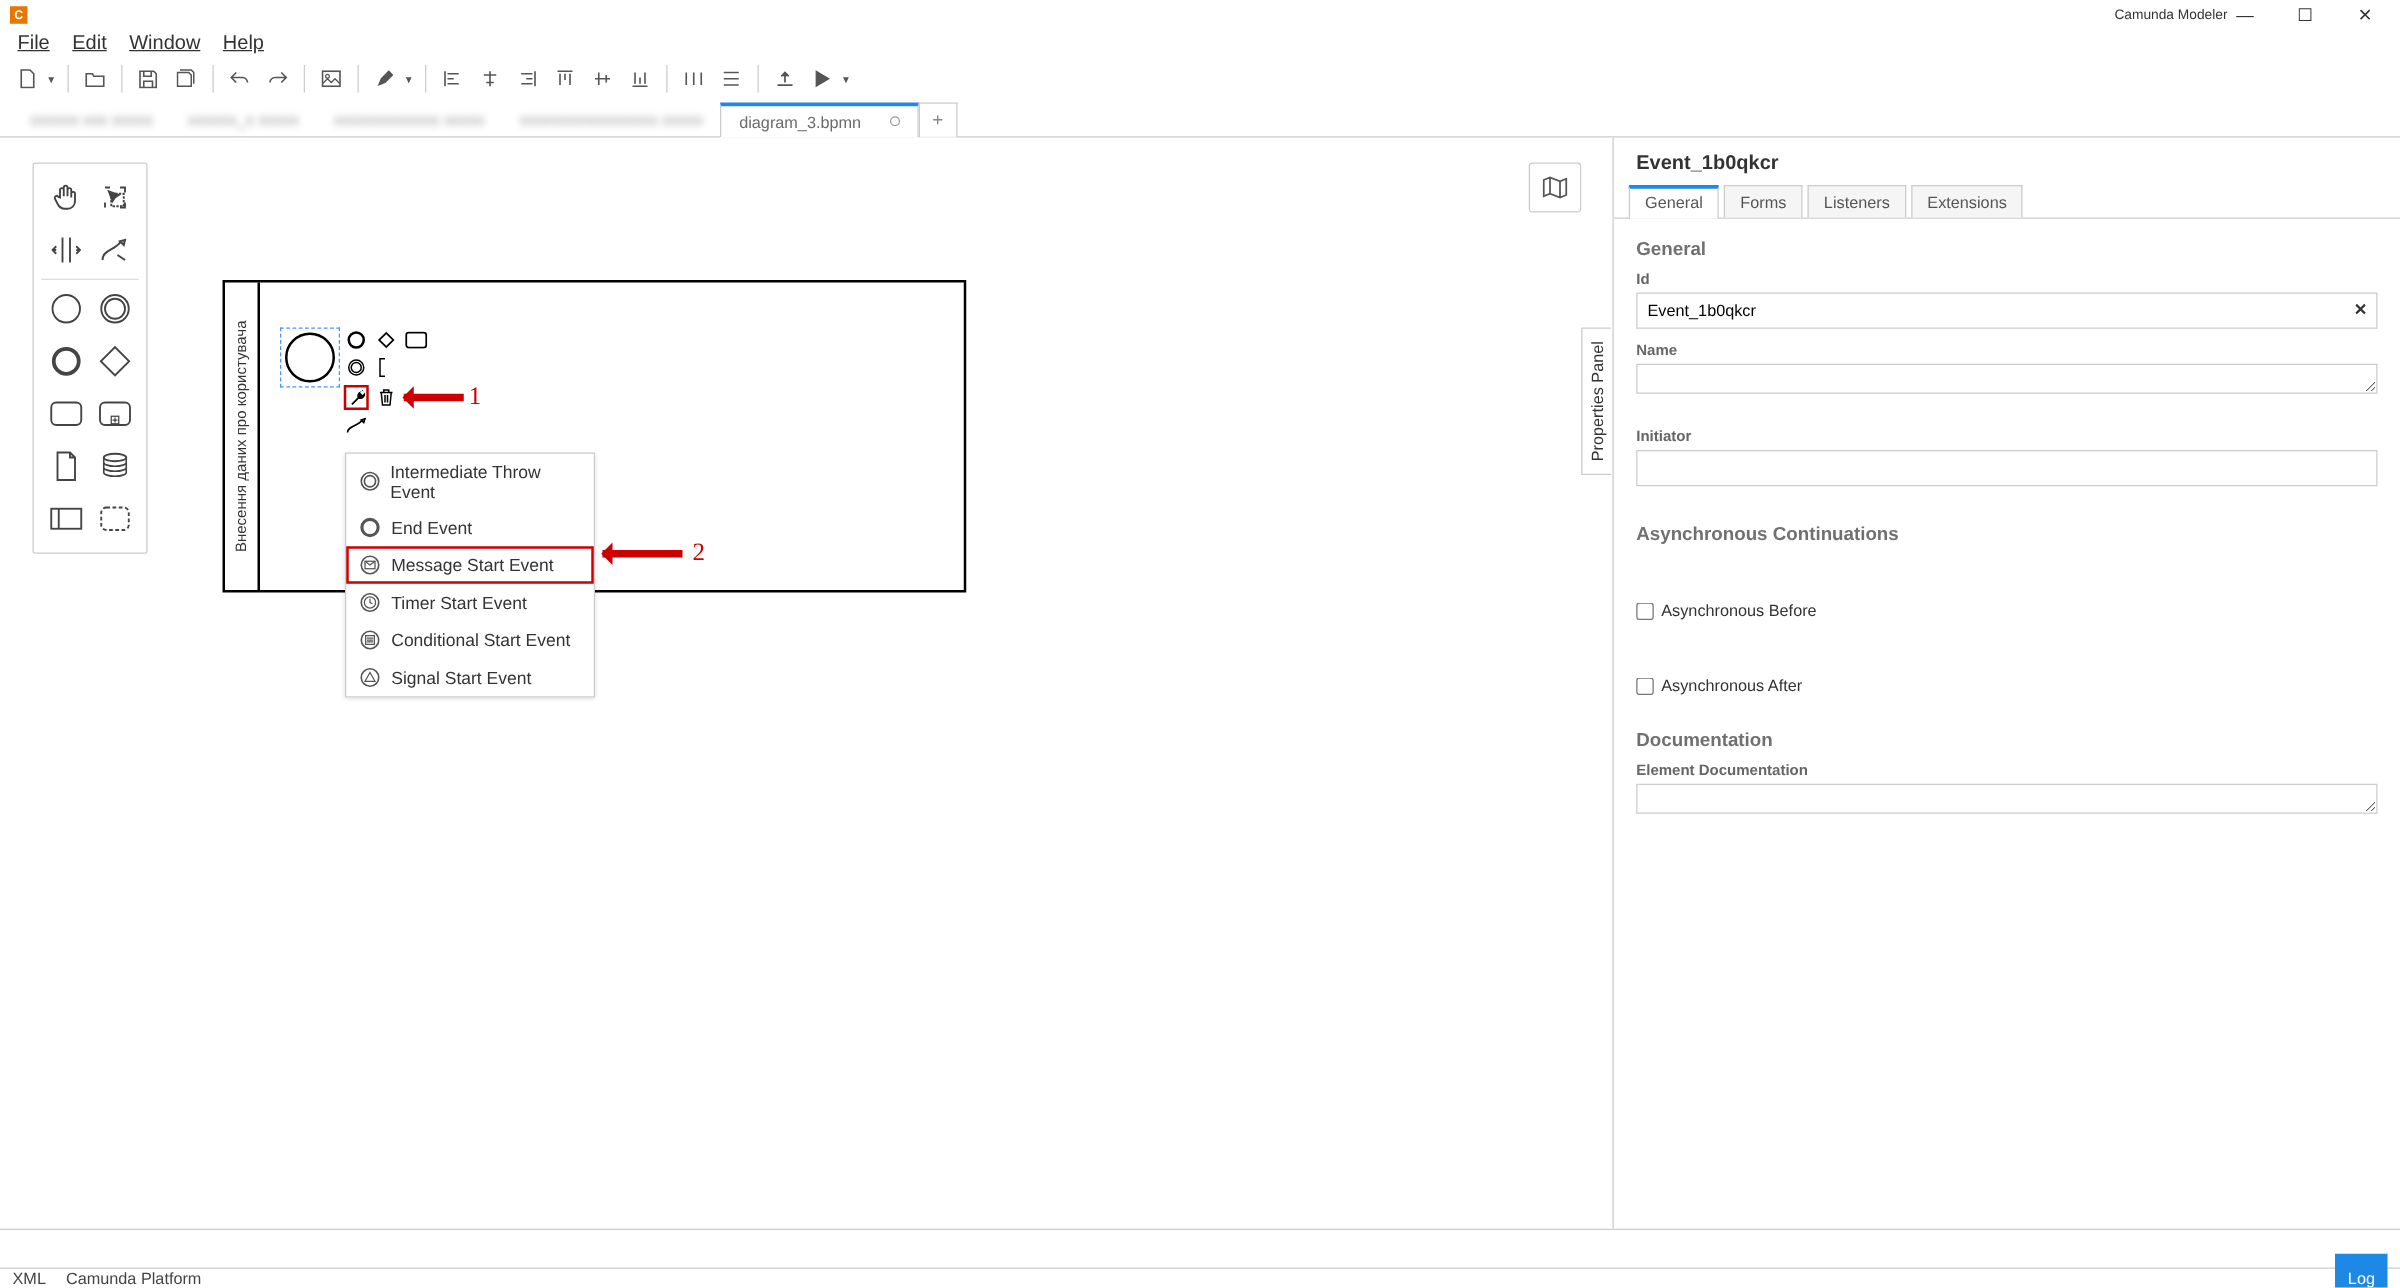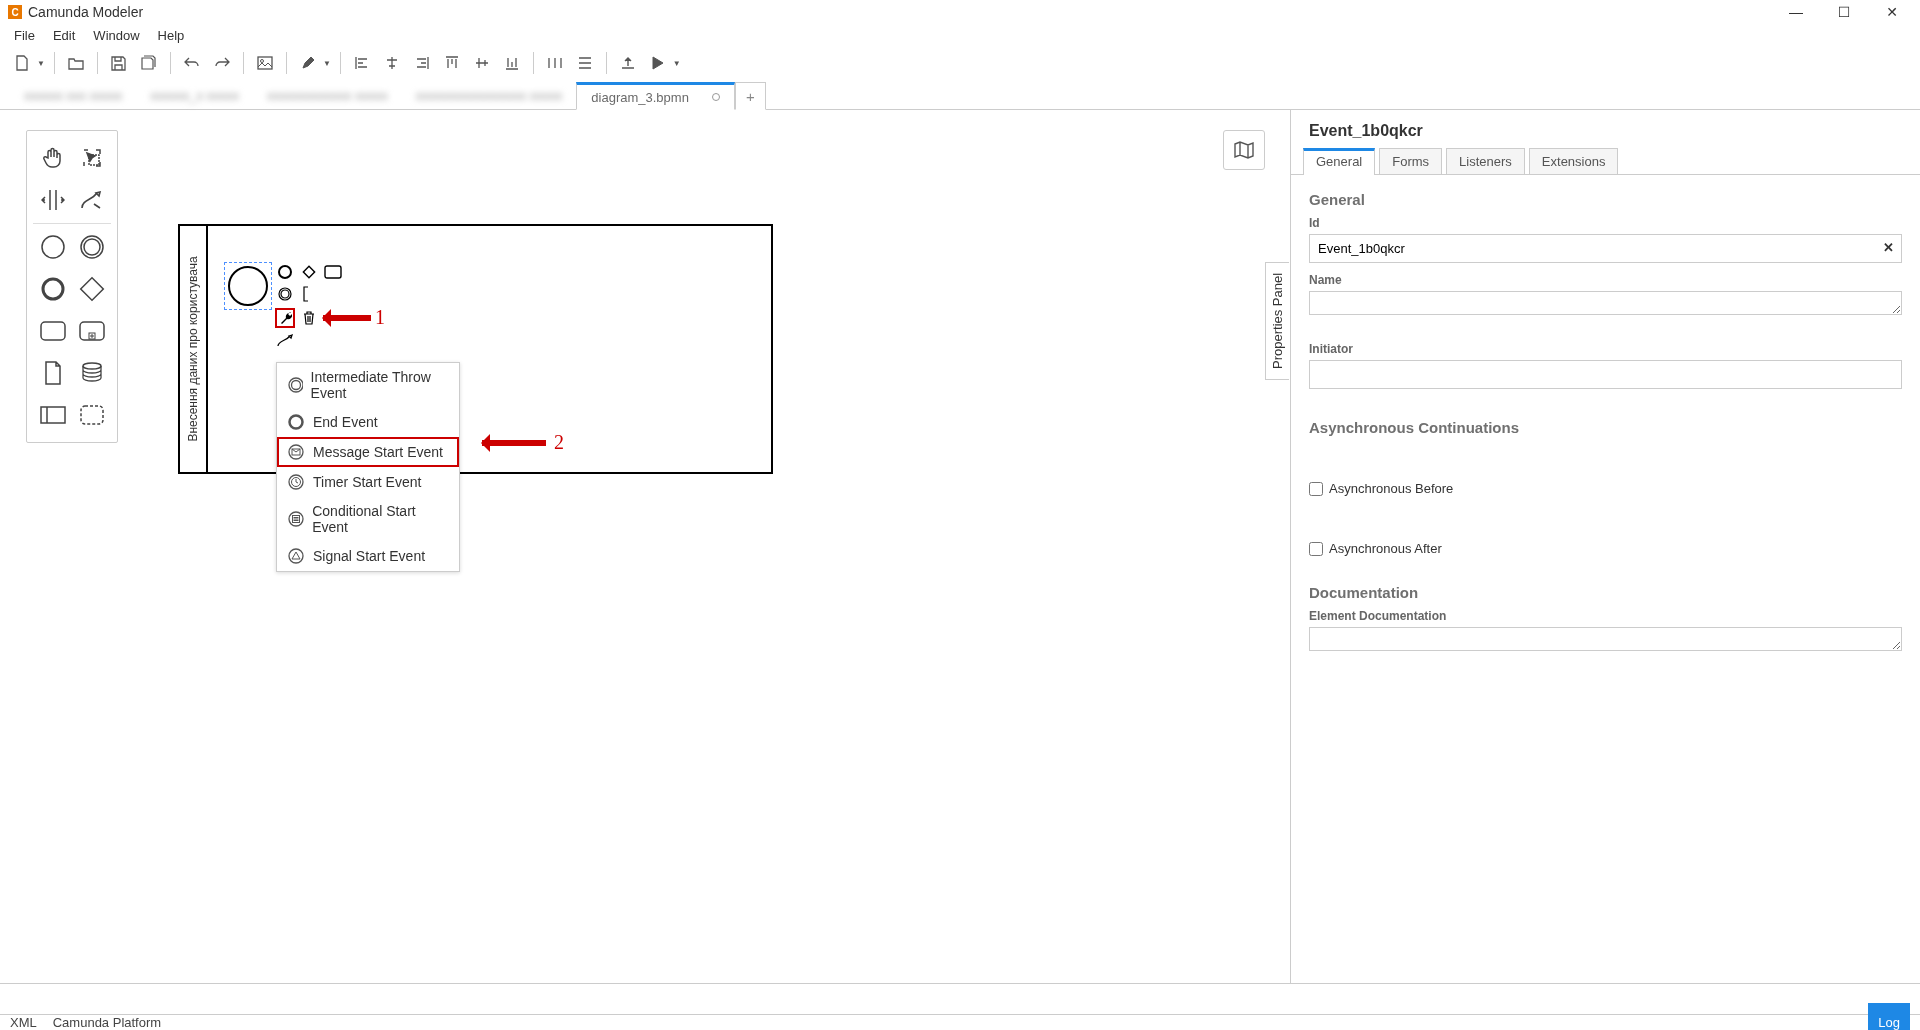--- a/index.html
+++ b/index.html
@@ -1,24 +1,24 @@
 <!DOCTYPE html>
 <html><head>
 <meta charset="utf-8">
 <style>
 * { box-sizing: border-box; margin: 0; padding: 0; }
 body { font-family: "Segoe UI", Arial, sans-serif; font-size: 13px; color: #333; background: #fff; overflow: hidden; }
 .window { width: 1920px; height: 1030px; display: flex; flex-direction: column; }
 .titlebar { height: 24px; display: flex; align-items: center; padding: 0 8px; }
 .titlebar-icon { width: 14px; height: 14px; background: #e87700; color: #fff; display: flex; align-items: center; justify-content: center; font-size: 10px; font-weight: bold; margin-right: 6px; }
-.titlebar-title { flex: 1; font-size: 14px; }
+.titlebar-title { flex: 1; font-size: 11px; text-align: right; }
 .titlebar-btns { display: flex; gap: 20px; margin-right: 6px; }
 .titlebar-btn { width: 28px; text-align: center; font-size: 14px; cursor: default; }
 .menubar { height: 22px; display: flex; align-items: center; padding: 0 6px; gap: 2px; }
-.menubar-item { padding: 2px 8px; font-size: 13px; }
+.menubar-item { padding: 2px 8px; font-size: 16px; text-decoration: underline; }
 .toolbar { height: 34px; display: flex; align-items: center; padding: 0 10px; gap: 6px; border-bottom: 0px solid #ddd; }
 .toolbar-btn { width: 24px; height: 24px; display: flex; align-items: center; justify-content: center; color: #555; }
 .toolbar-btn svg { stroke: #555; fill: none; }
 .toolbar-sep { width: 1px; height: 22px; background: #ccc; margin: 0 3px; }
 .carets { font-size: 8px; color: #555; margin-left: -3px; }
 .tabbar { height: 30px; display: flex; align-items: flex-end; padding-left: 10px; border-bottom: 1px solid #ccc; }
 .tab { height: 28px; padding: 0 14px; display: flex; align-items: center; gap: 23px; font-size: 13px; color: #6a6a6a; position: relative; }
 .tab.blurred .tab-label { filter: blur(3px); color: #999; }
 .tab.active { border: 1px solid #ccc; border-bottom: 1px solid #fff; border-top: 3px solid #1e88e5; background: #fff; margin-bottom: -1px; }
 .tab-close-dot { width: 8px; height: 8px; border: 1px solid #999; border-radius: 50%; }
@@ -36,21 +36,21 @@
 .start-event-sel { position:absolute; left:44px; top:36px; }
 .sel-box { border:1px dashed #4d90fe; padding:3px; }
 .start-event-circle { width:40px; height:40px; border:2px solid #000; border-radius:50%; background:#fff;}
 .ctx-pad { position:absolute; left:95px; top:36px; }
 .ctx-row { display:flex; gap:4px; margin-bottom:2px; align-items:center;}
 .ctx-ico { width:20px; height:20px; display:flex; align-items:center; justify-content:center;}
 .wrench-hi { border:2px solid #c00; padding:1px;}
 .red-arrow { position:relative; height:6px; background:#c00;}
 .red-arrow::before { content:""; position:absolute; left:-10px; top:-6px; border:9px solid transparent; border-right-color:#c00;}
 .annot { color:#c00; font-family:"Times New Roman",serif; font-size:20px;}
-.ctx-menu { position:absolute; left:96px; top:136px; width:184px; border:1px solid #ccc; background:#fff; box-shadow:0 1px 4px rgba(0,0,0,.15);}
+.ctx-menu { position:absolute; left:96px; top:136px; width:200px; border:1px solid #ccc; background:#fff; box-shadow:0 1px 4px rgba(0,0,0,.15);}
 .ctx-menu-item { display:flex; align-items:center; gap:8px; padding:6px 10px; font-size:14px;}
 .ctx-menu-item.hl { outline:2px solid #c00; outline-offset:-2px;}
 .properties { width: 630px; border-left: 1px solid #ccc; display:flex; flex-direction:column; position:relative;}
 .props-side-tab { position:absolute; left:-26px; top:270px; transform:rotate(-90deg); transform-origin:left top; border:1px solid #ccc; border-bottom:none; background:#fff; padding:4px 10px; font-size:13px; white-space:nowrap;}
 .props-header { padding: 12px 18px 8px; font-weight: bold; font-size: 16px; color:#333;}
 .props-tabs { display:flex; padding-left:12px; border-bottom:1px solid #ccc;}
 .props-tab { padding:5px 12px; border:1px solid #ccc; border-bottom:none; margin-right:4px; font-size:13px; color:#555; background:#f5f5f5;}
 .props-tab.active { border-top:3px solid #1e88e5; background:#fff; margin-bottom:-1px; padding-top:3px;}
 .props-section { padding: 10px 18px 4px;}
 .props-section-title { font-weight:bold; color:#707070; font-size:15px; margin-bottom:8px; margin-top:6px;}

